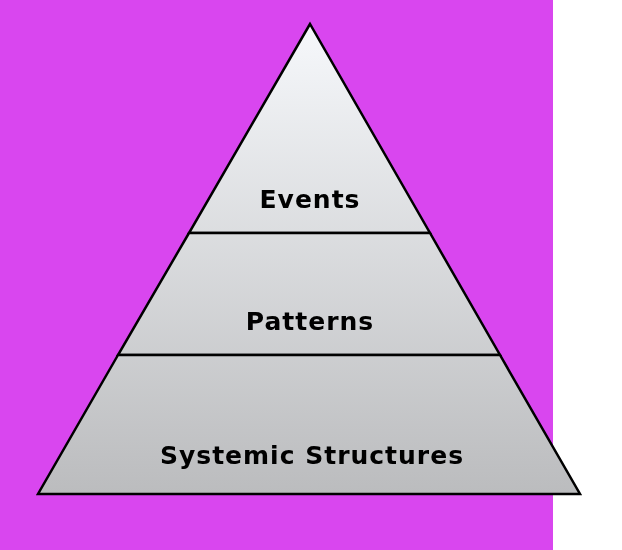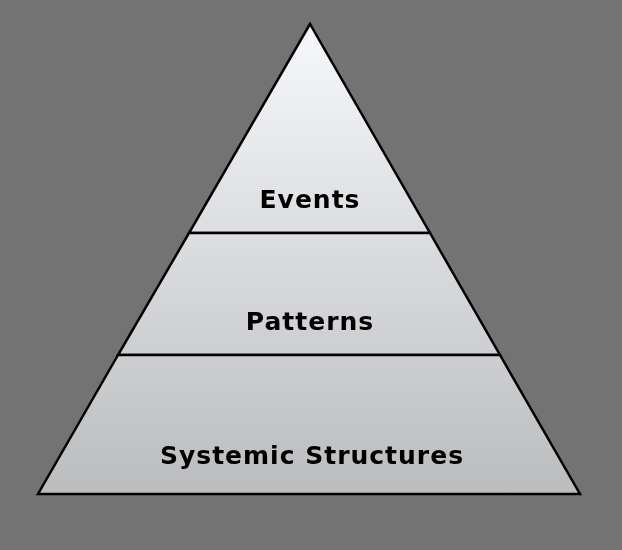--- a/index.html
+++ b/index.html
@@ -6,23 +6,23 @@
     margin: 0;
     padding: 0;
     background: #ffffff;
     width: 622px;
     height: 550px;
     overflow: hidden;
     font-family: "DejaVu Sans", sans-serif;
   }
   .stage {
     position: relative;
-    width: 622px;
+    width: 553px;
     height: 550px;
-    background: #737373;
+    background: #d946ef;
   }
   svg { display: block; }
   .level-shape {
     fill: url(#pyrGrad);
     stroke-width: 2.5;
     stroke-linejoin: miter;
   }
   .level-label {
     font-family: "DejaVu Sans", sans-serif;
     font-weight: bold;

